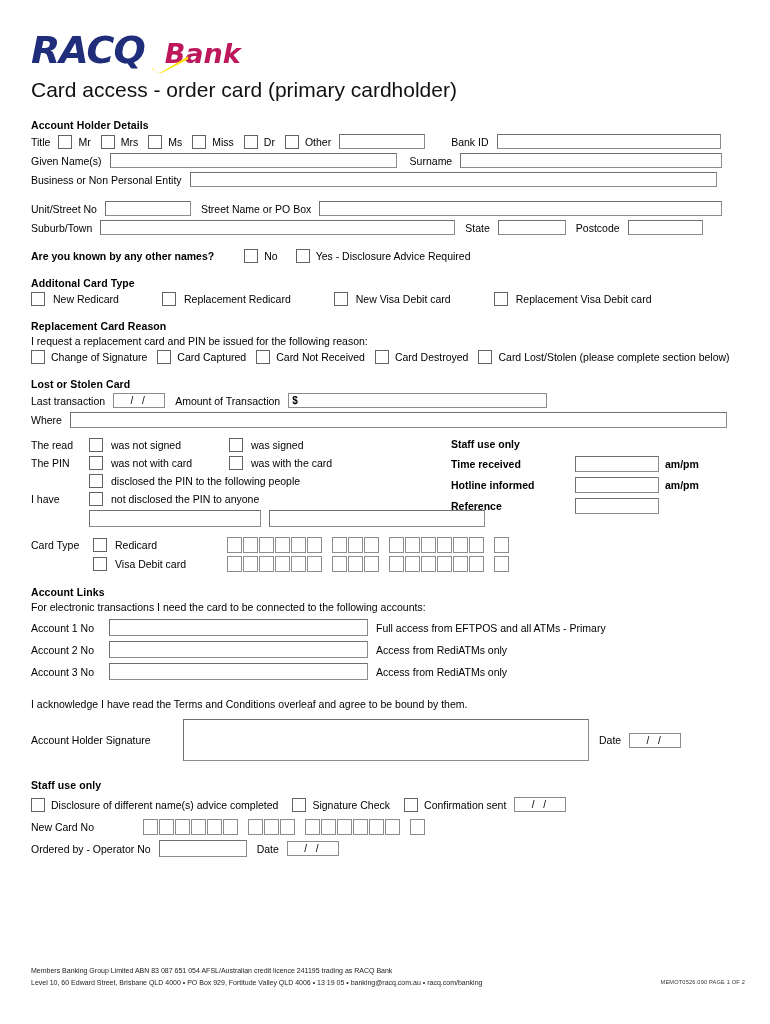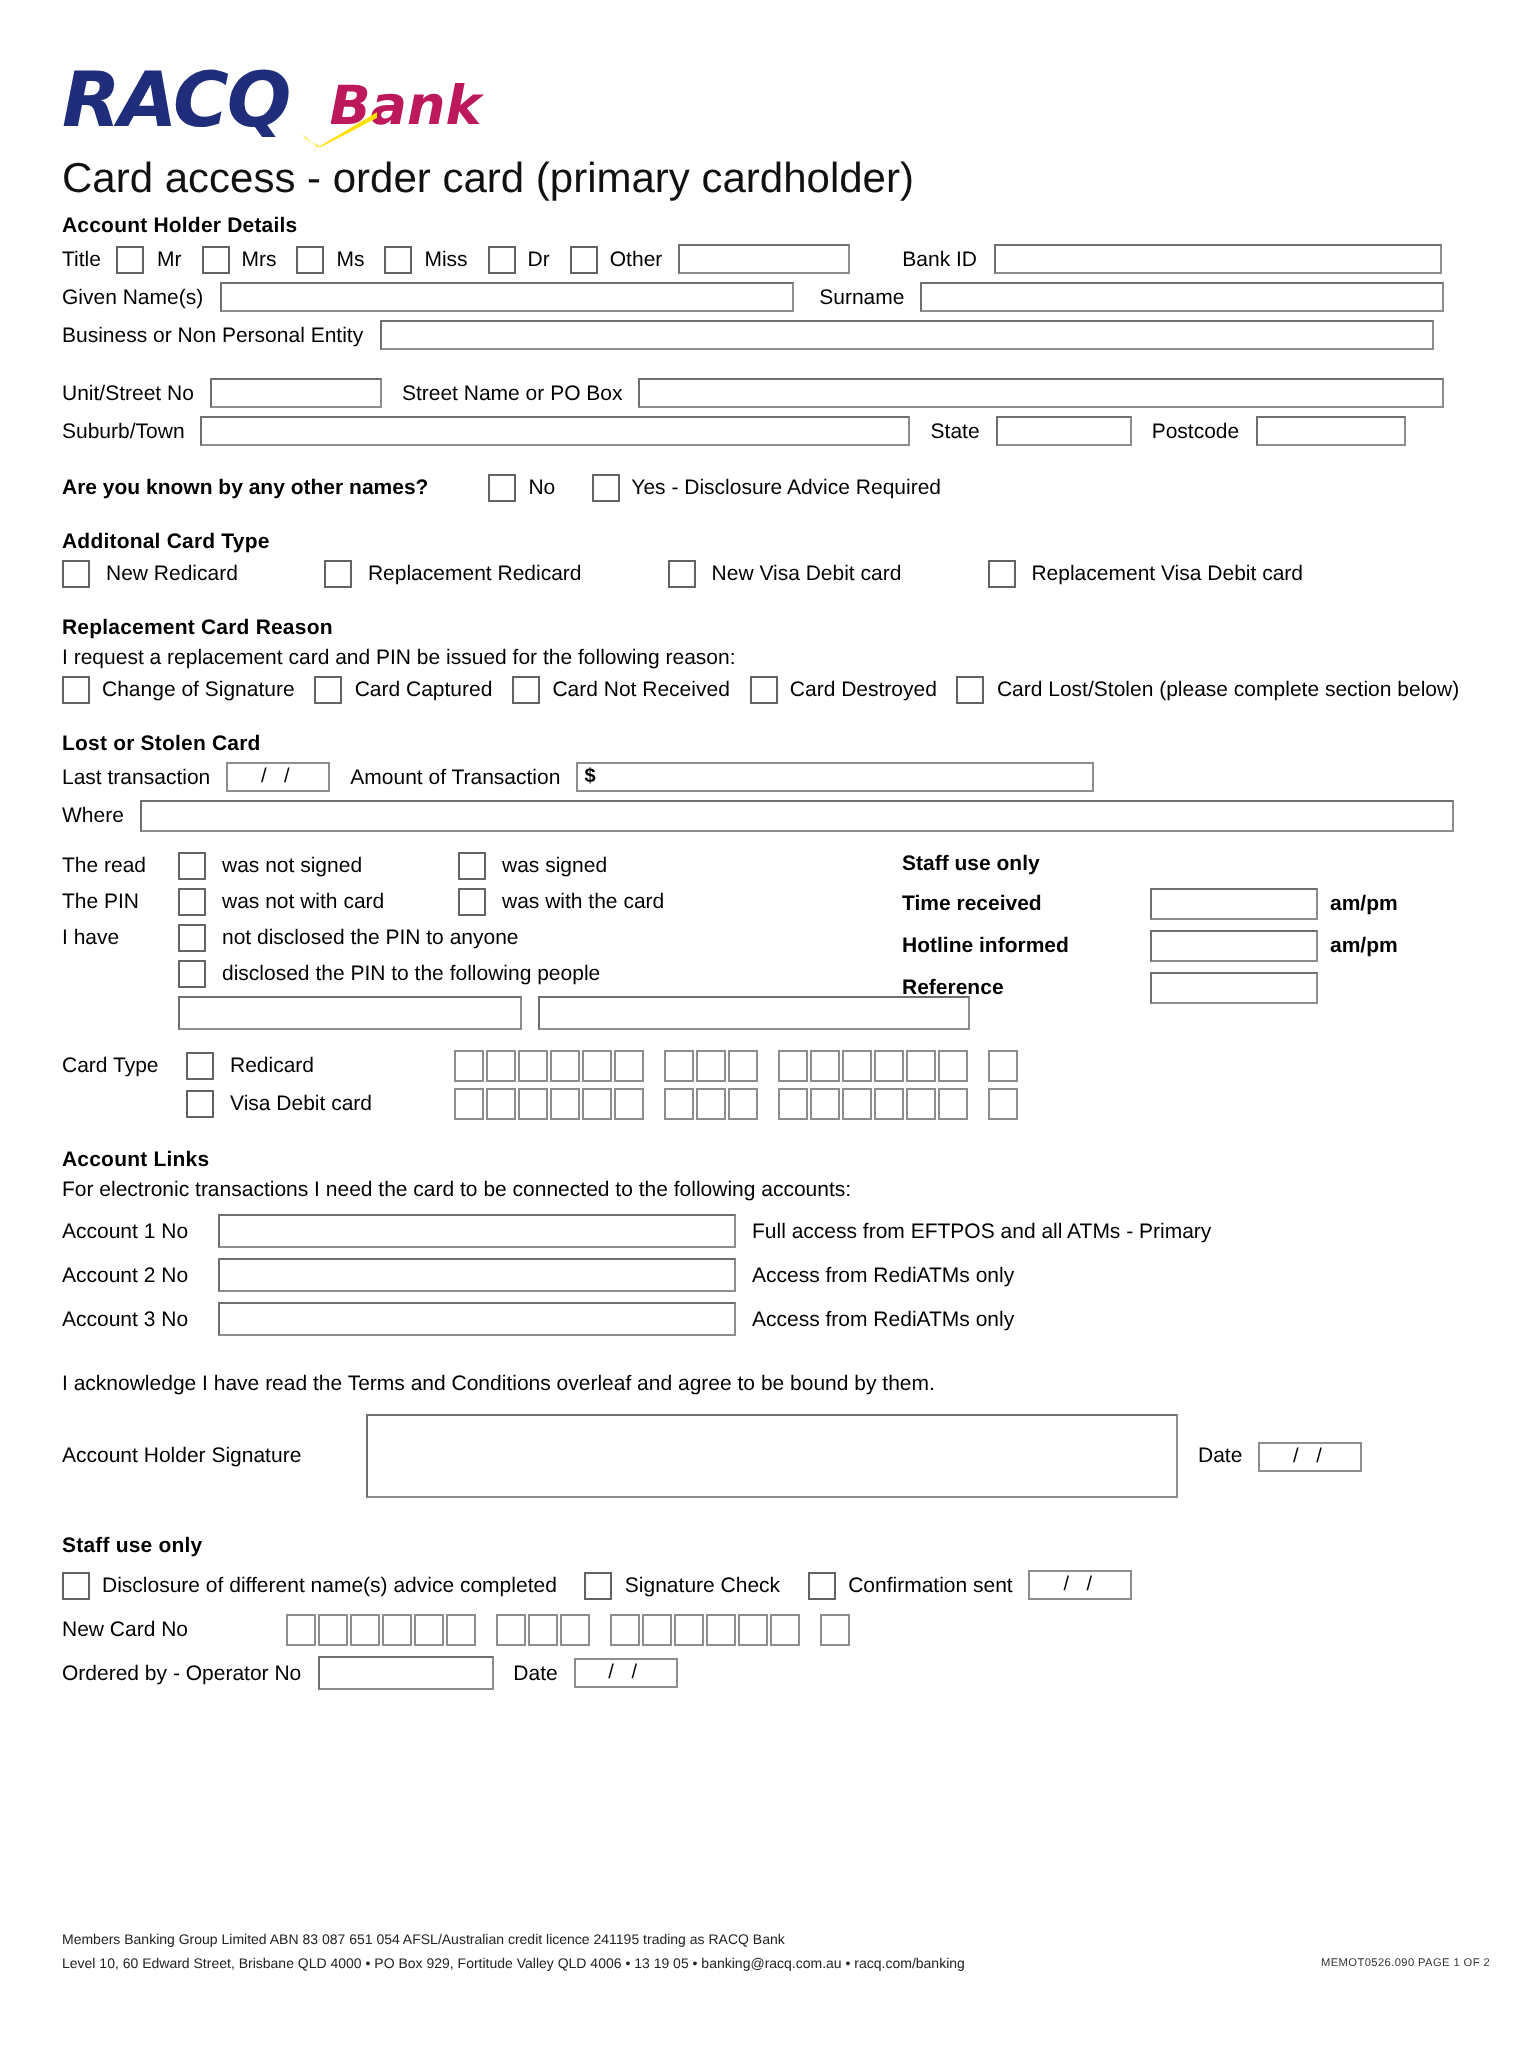--- a/index.html
+++ b/index.html
@@ -44,21 +44,21 @@
     font-weight:bold;font-style:italic;
     font-size:27px;line-height:30px;
     color:#be185d;
     margin-left:20px;
   }
 
   
   .title{
     font-size:21px;
     line-height:26px;
-    margin:6px 0 4px 6px;
+    margin:6px 0 16px 6px;
     font-weight:400;
     color:#111;
     letter-spacing:0px;
   }
 
   
   .sec{font-weight:bold;font-size:10.5px;margin:0 0 3px 6px;letter-spacing:0.1px;}
   .lbl{font-size:10.5px;white-space:nowrap;}
   .lbl.b{font-weight:bold;}
   .note{font-size:10.5px;margin:0 0 3px 6px;}
@@ -304,31 +304,31 @@
         <span class="lbl" style="width:58px">The PIN</span>
         <span class="cbx"></span>
           <span class="gap8"></span>
         <span class="lbl" style="width:118px">was not with card</span>
         <span class="cbx"></span>
           <span class="gap8"></span>
         <span class="lbl">was with the card</span>
       </div>
 
       <div class="row" style="margin-left:0">
+        <span style="width:58px"></span>
+        <span class="cbx"></span>
+          <span class="gap8"></span>
+        <span class="lbl">disclosed the PIN to the following people</span>
+      </div>
+
+      <div class="row" style="margin-left:0">
         <span class="lbl" style="width:58px">I have</span>
         <span class="cbx"></span>
           <span class="gap8"></span>
         <span class="lbl">not disclosed the PIN to anyone</span>
-      </div>
-
-      <div class="row" style="margin-left:0">
-        <span style="width:58px"></span>
-        <span class="cbx"></span>
-          <span class="gap8"></span>
-        <span class="lbl">disclosed the PIN to the following people</span>
       </div>
 
       <div class="row" style="margin-left:0;margin-top:2px">
         <span style="width:58px"></span>
         <span class="box" style="width:172px;height:17px"></span>
         <span class="gap8"></span>
         <span class="box" style="width:216px;height:17px"></span>
       </div>
 
       <div style="position:absolute;left:420px;top:0;width:290px;">

